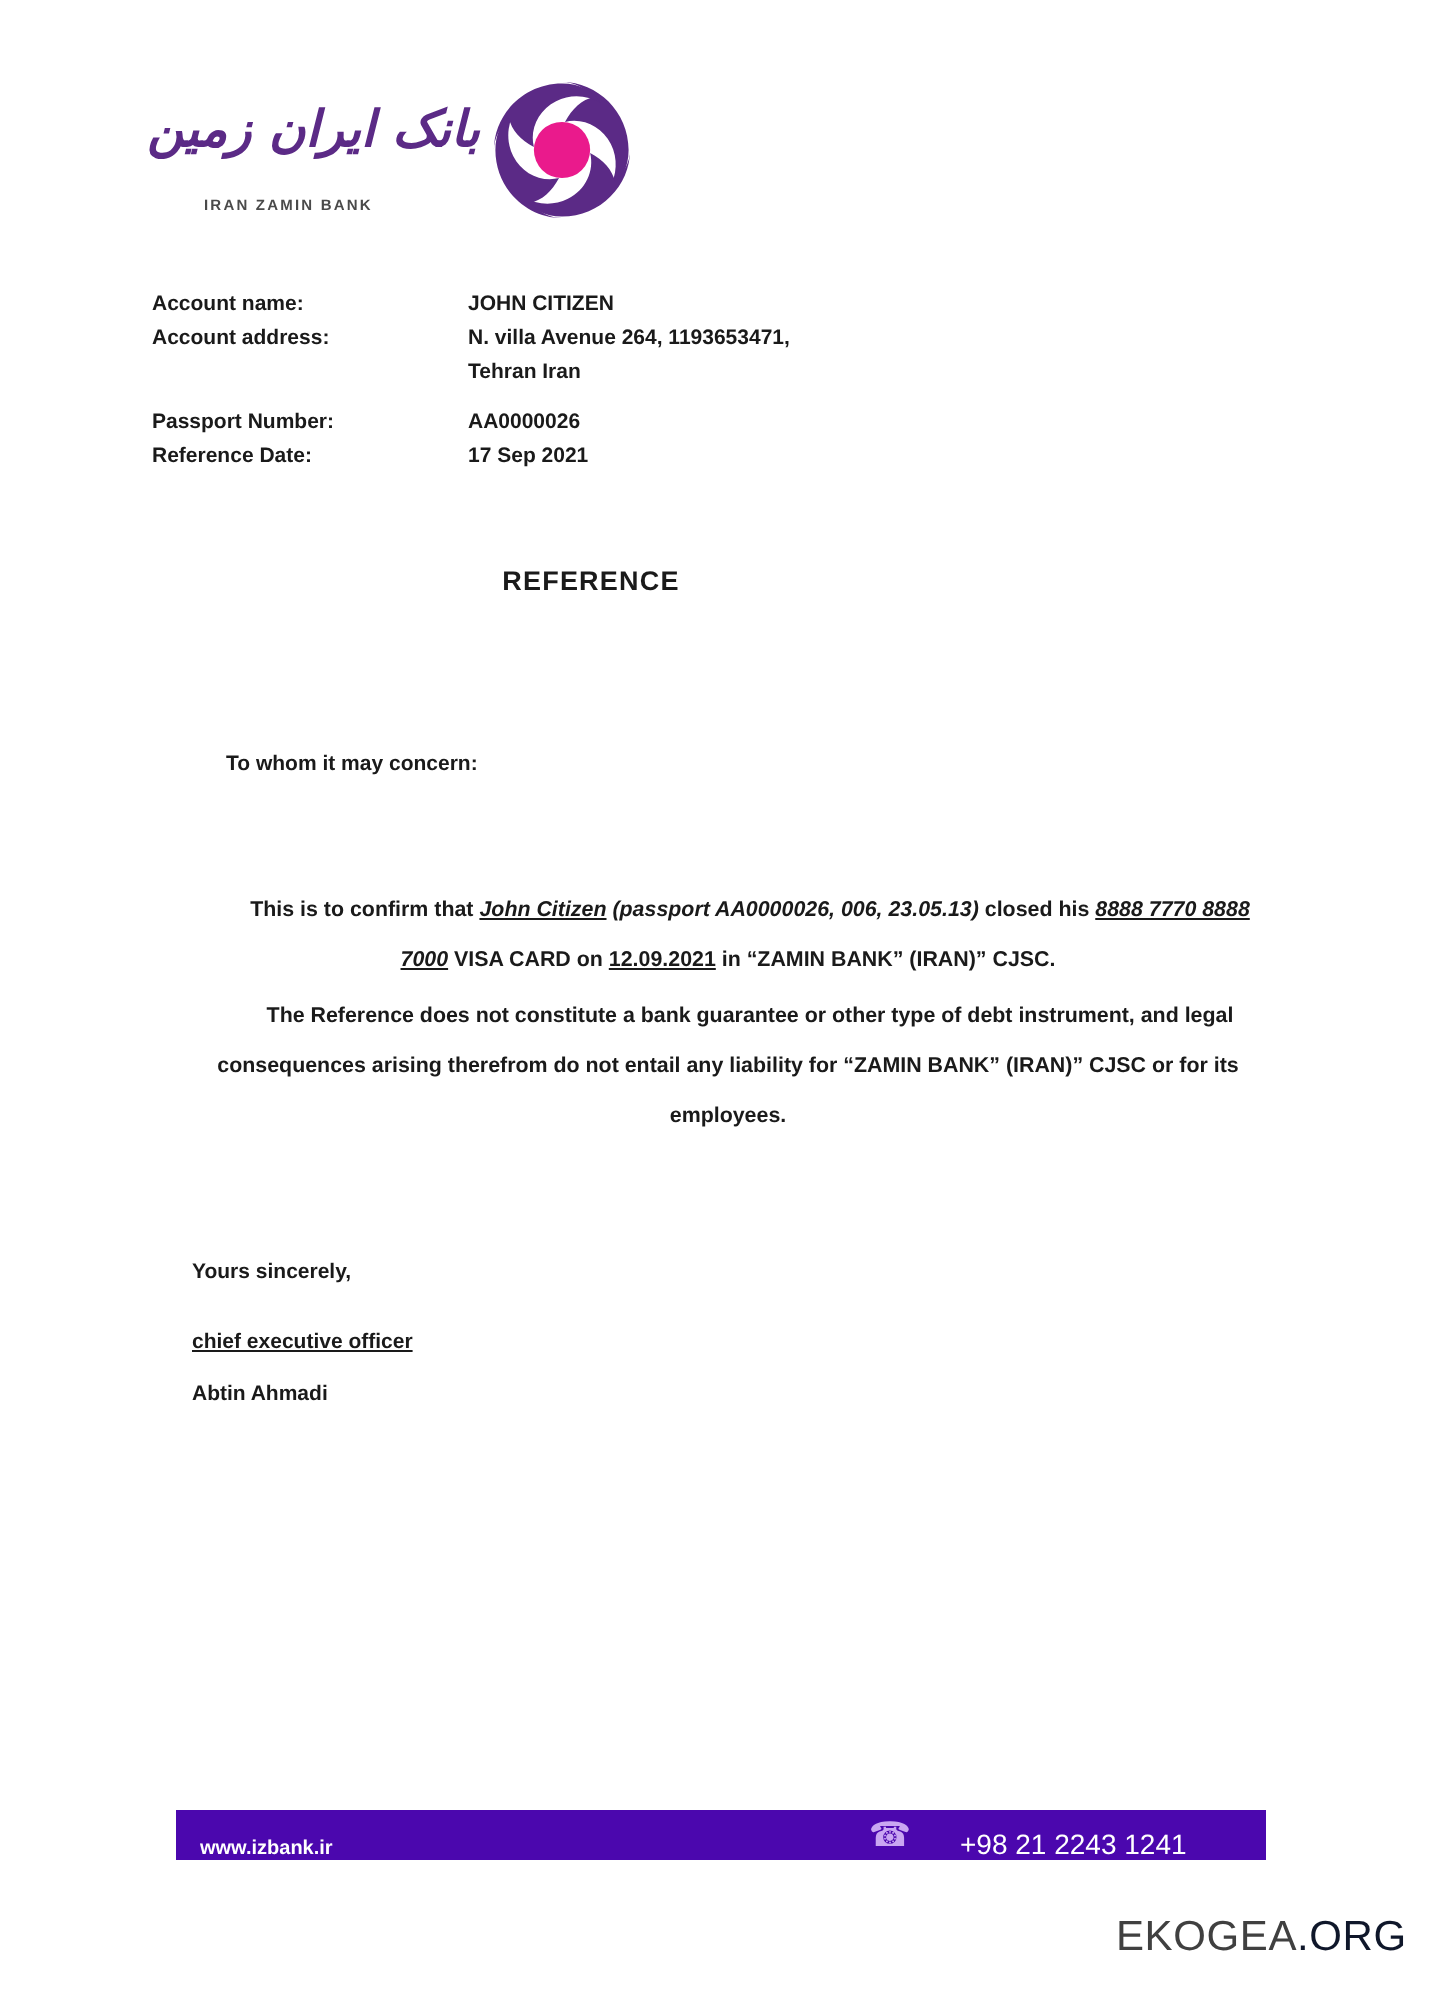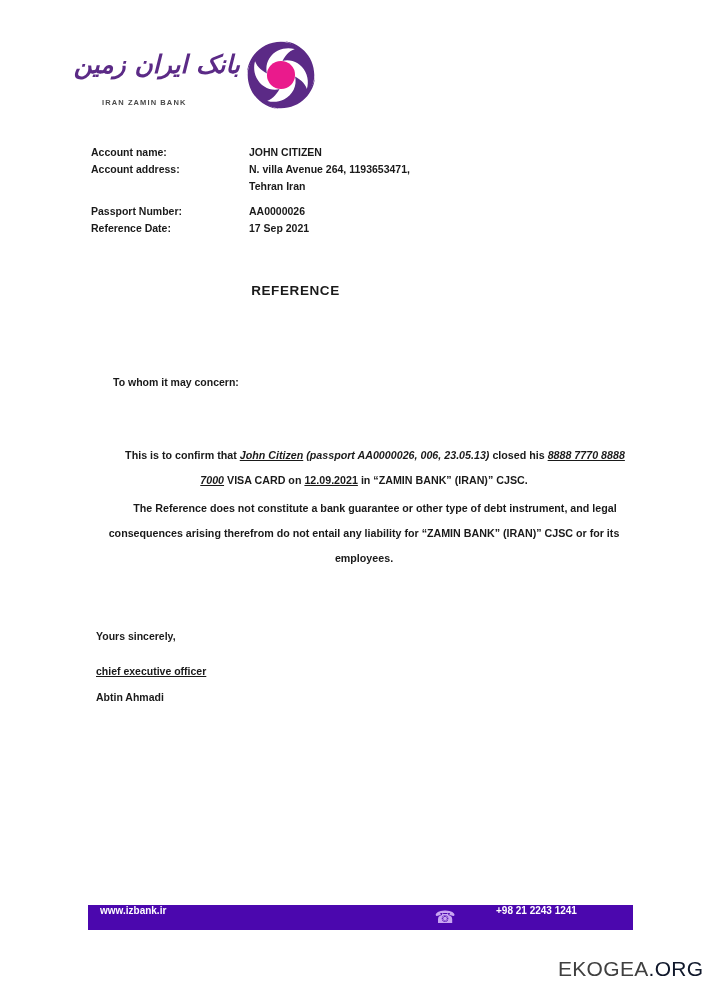--- a/index.html
+++ b/index.html
@@ -69,21 +69,21 @@
     position: absolute;
     left: 156px;
     top: 0px;
     width: 74px;
     height: 74px;
   }
 
   
   .details {
     position: absolute;
-    left: 91px;
+    left: 76px;
     top: 144px;
     width: 460px;
     font-size: 10.5px;
     font-weight: bold;
     line-height: 17px;
   }
   .details-row {
     display: flex;
   }
   .details-row.gap {
@@ -169,21 +169,21 @@
 
   
   .footer-bar {
     position: absolute;
     left: 88px;
     top: 905px;
     width: 545px;
     height: 25px;
     background: #4B07AE;
     display: flex;
-    align-items: flex-start;
+    align-items: flex-end;
   }
   .footer-site {
     color: #ffffff;
     font-size: 10px;
     font-weight: bold;
     margin-left: 12px;
     white-space: nowrap;
   }
   .footer-phone-icon {
     position: absolute;
@@ -191,24 +191,24 @@
     top: 2px;
     width: 22px;
     height: 21px;
     color: #c9a6f2;
     font-size: 17px;
     line-height: 21px;
     text-align: center;
   }
   .footer-phone {
     position: absolute;
-    left: 408px;
+    left: 392px;
     color: #ffffff;
-    font-size: 10px;
-    font-weight: bold;
+    font-size: 14px;
+    font-weight: normal;
     white-space: nowrap;
   }
 
   
   .watermark {
     position: absolute;
     left: 558px;
     top: 957px;
     font-size: 21px;
     letter-spacing: 0.3px;

